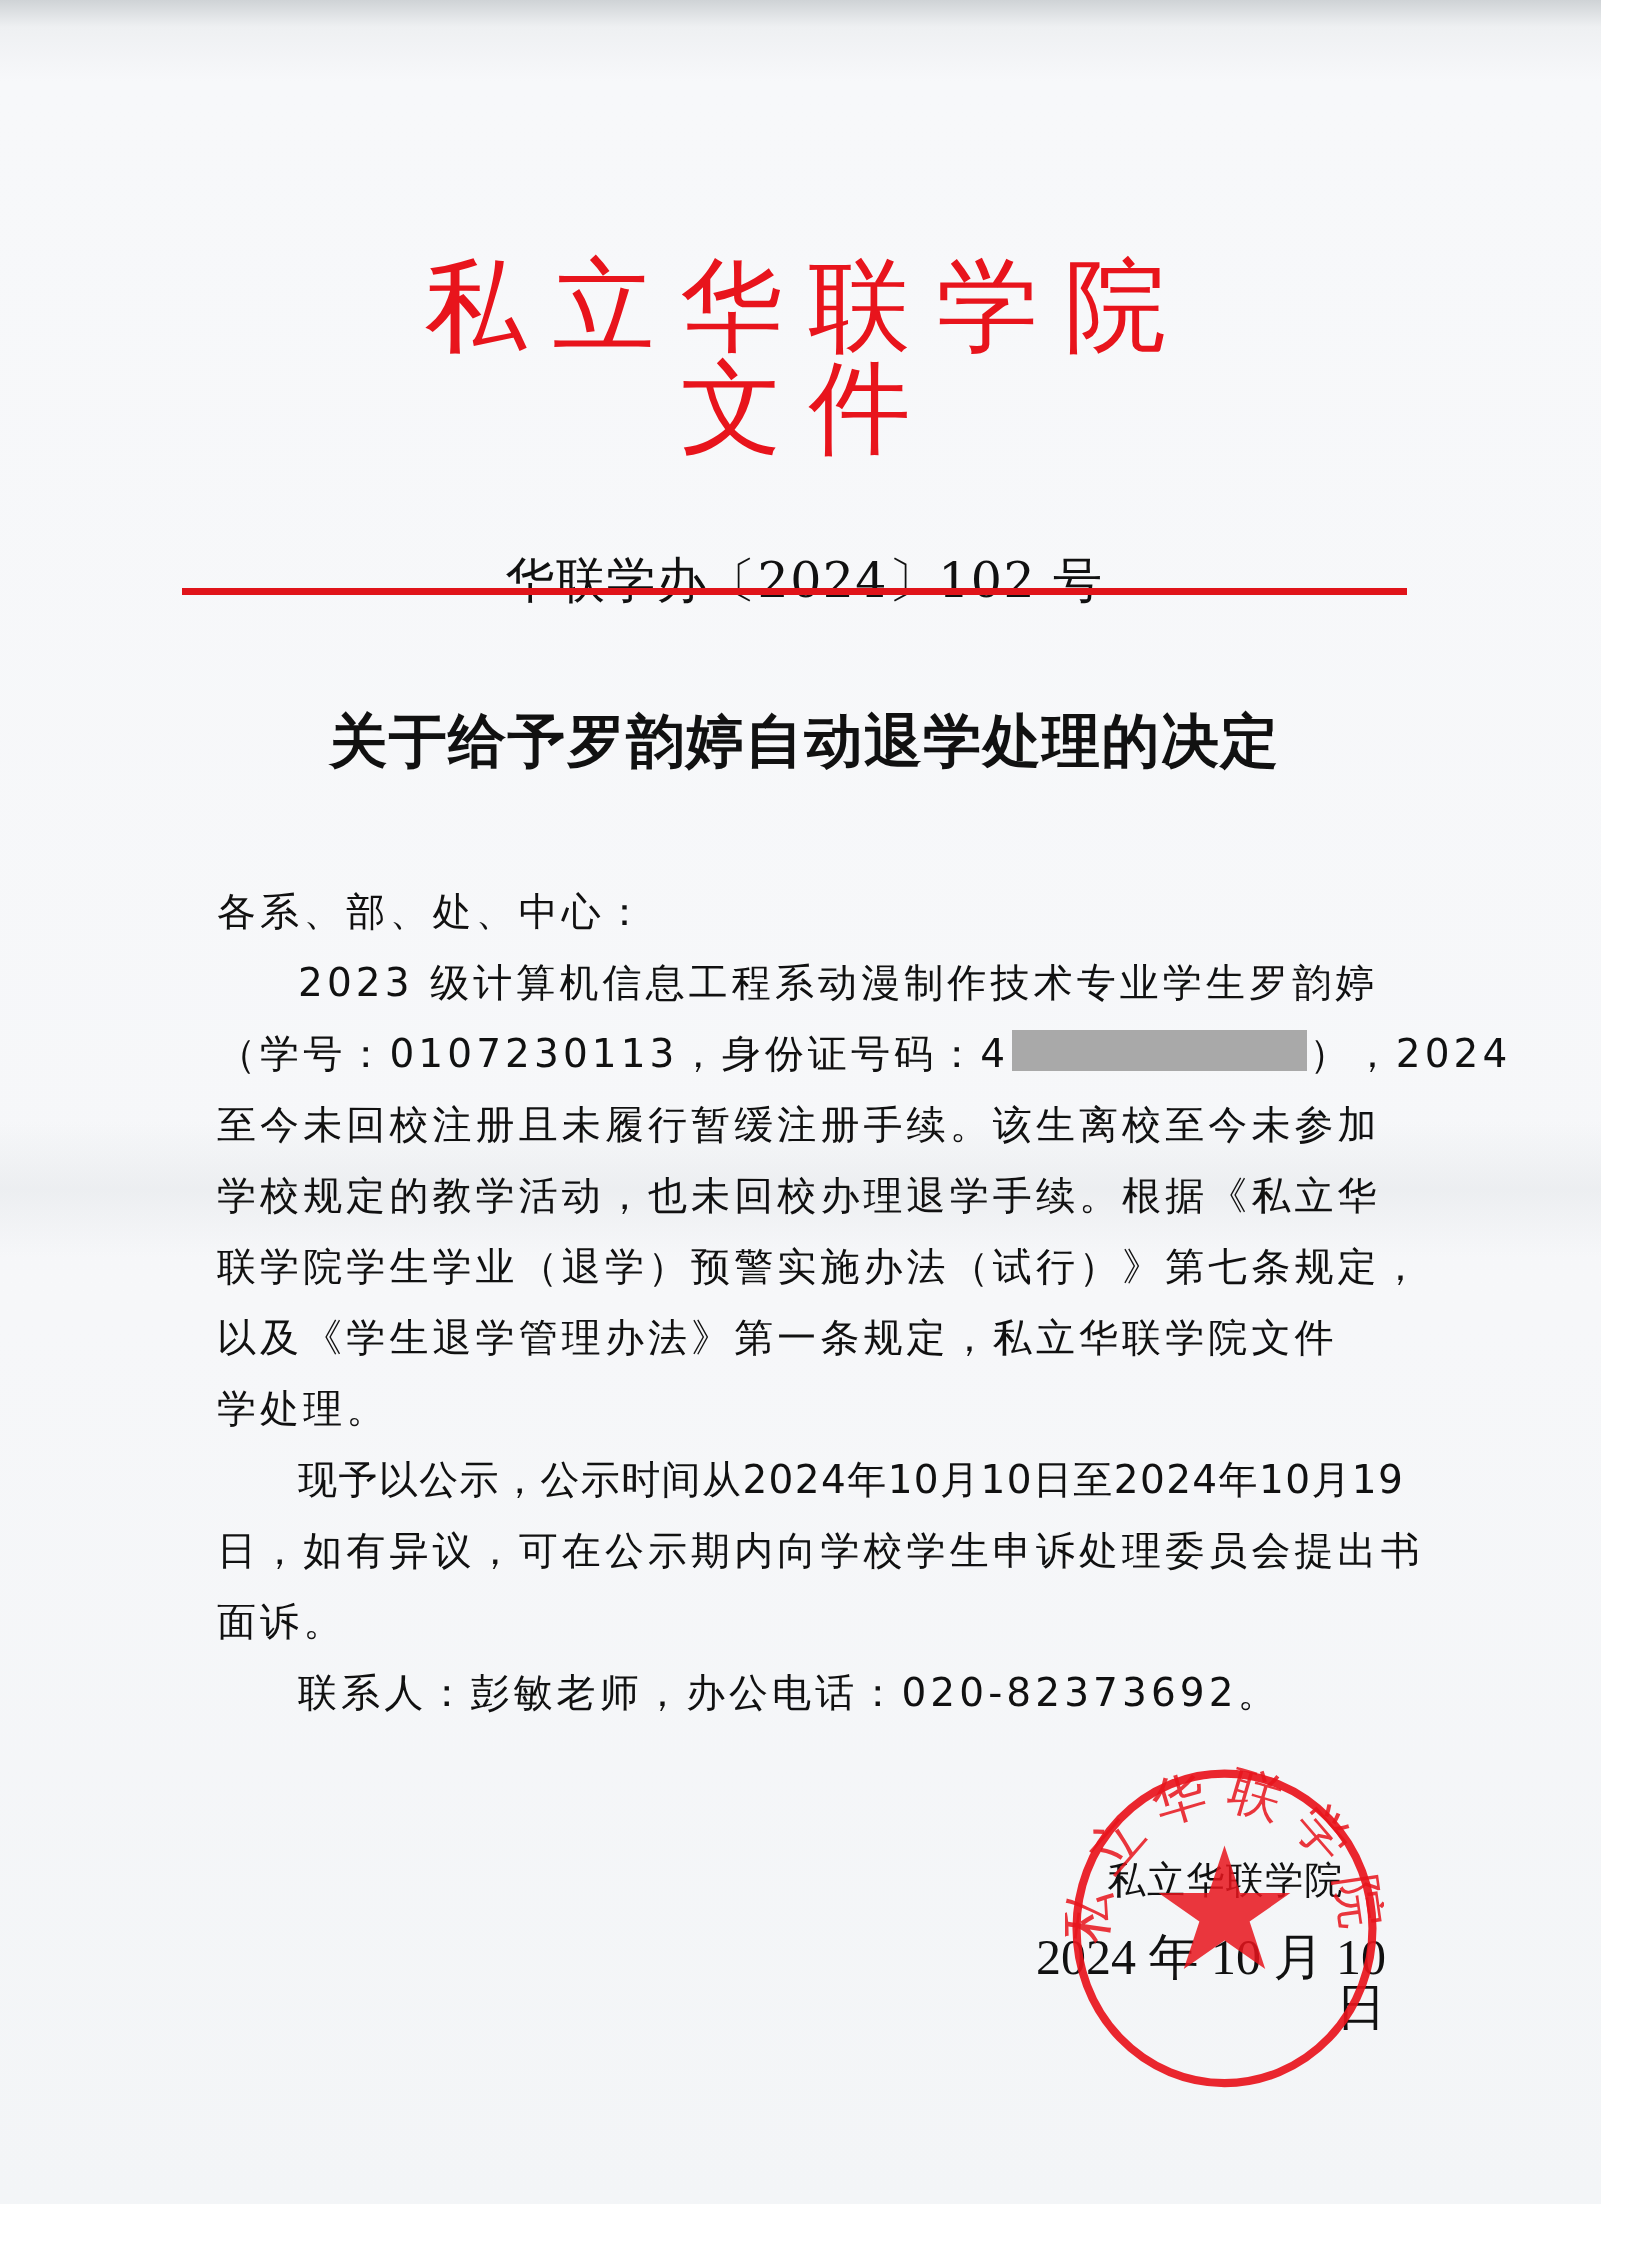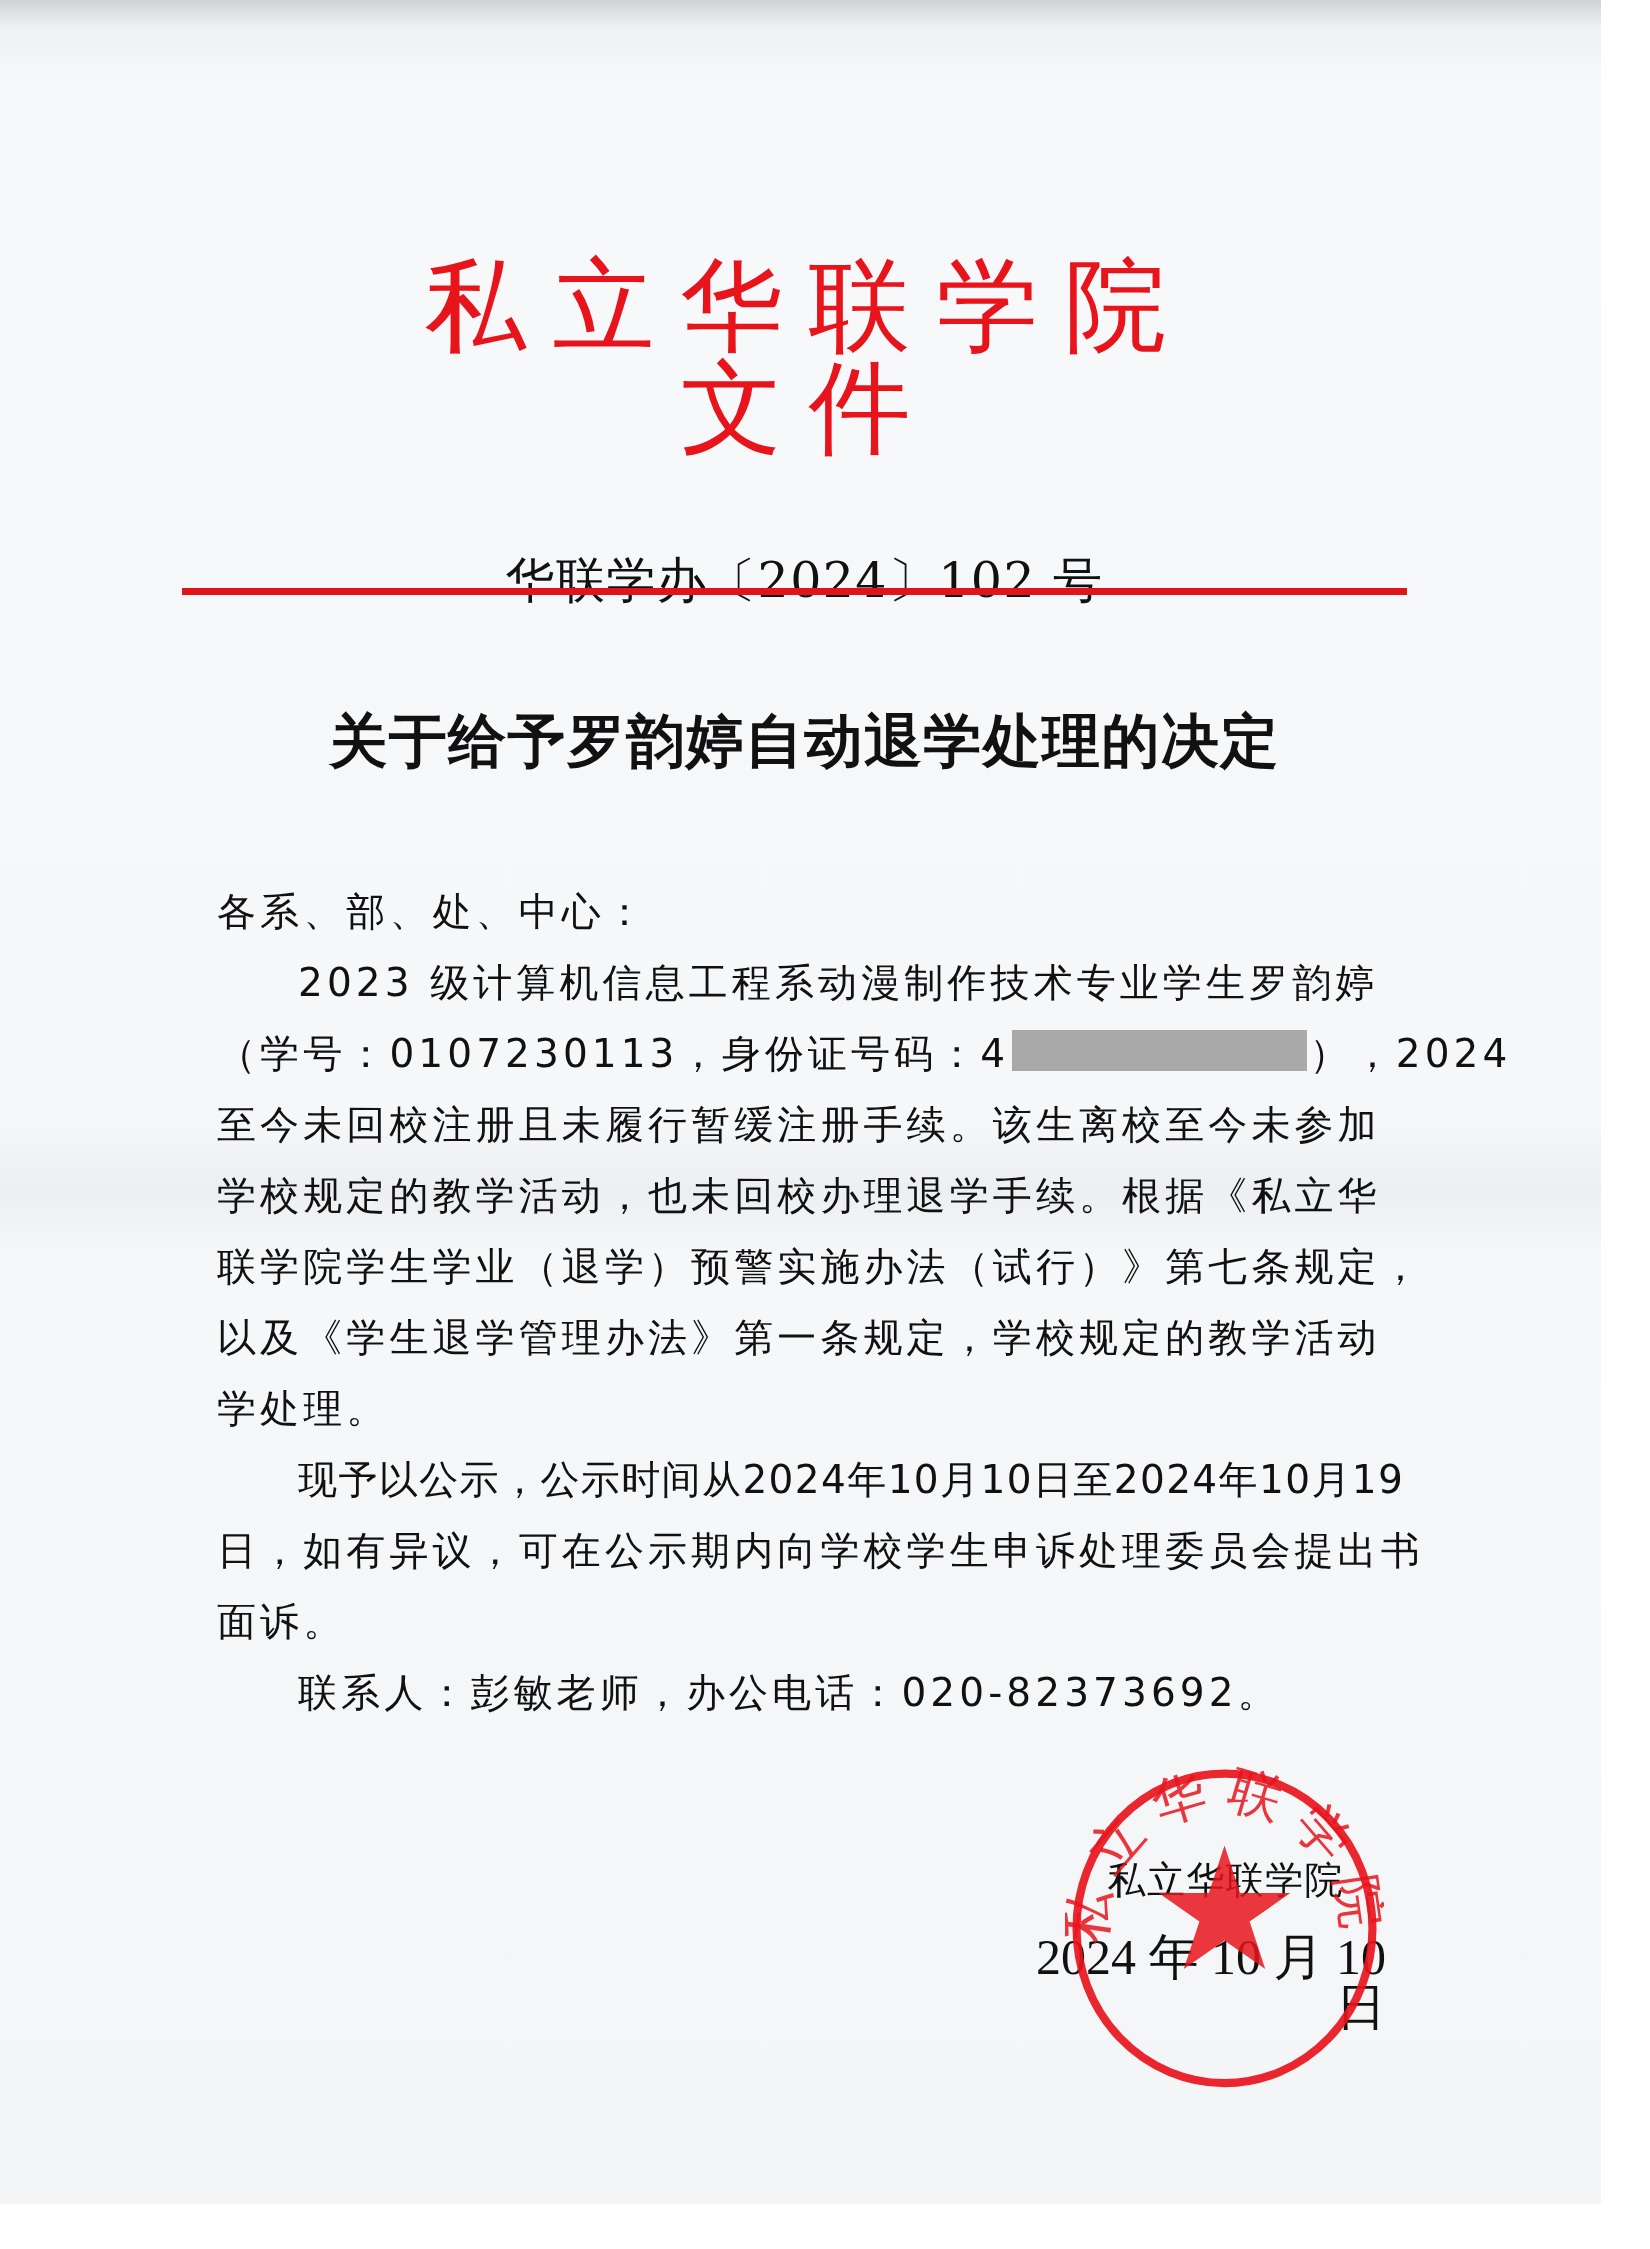--- a/index.html
+++ b/index.html
@@ -71,21 +71,21 @@
 <div class="red-rule"></div>
 <div class="heading">关于给予罗韵婷自动退学处理的决定</div>
 
 <div class="body-block">
   <div class="line">各系、部、处、中心：</div>
   <div class="line indent">2023 级计算机信息工程系动漫制作技术专业学生罗韵婷</div>
   <div class="line"><span>（学号：0107230113，身份证号码：4</span><span class="redact"></span><span>），2024</span></div>
   <div class="line">至今未回校注册且未履行暂缓注册手续。该生离校至今未参加</div>
   <div class="line">学校规定的教学活动，也未回校办理退学手续。根据《私立华</div>
   <div class="line">联学院学生学业（退学）预警实施办法（试行）》第七条规定，</div>
-  <div class="line">以及《学生退学管理办法》第一条规定，学校规定的教学活动</div>
+  <div class="line">以及《学生退学管理办法》第一条规定，私立华联学院文件</div>
   <div class="line">学处理。</div>
   <div class="line indent" style="letter-spacing:1.4px">现予以公示，公示时间从2024年10月10日至2024年10月19</div>
   <div class="line">日，如有异议，可在公示期内向学校学生申诉处理委员会提出书</div>
   <div class="line">面诉。</div>
   <div class="line indent">联系人：彭敏老师，办公电话：020-82373692。</div>
 </div>
 
 <div class="signature">私立华联学院</div>
 <div class="date">2024 年 10 月 10 日</div>
 

